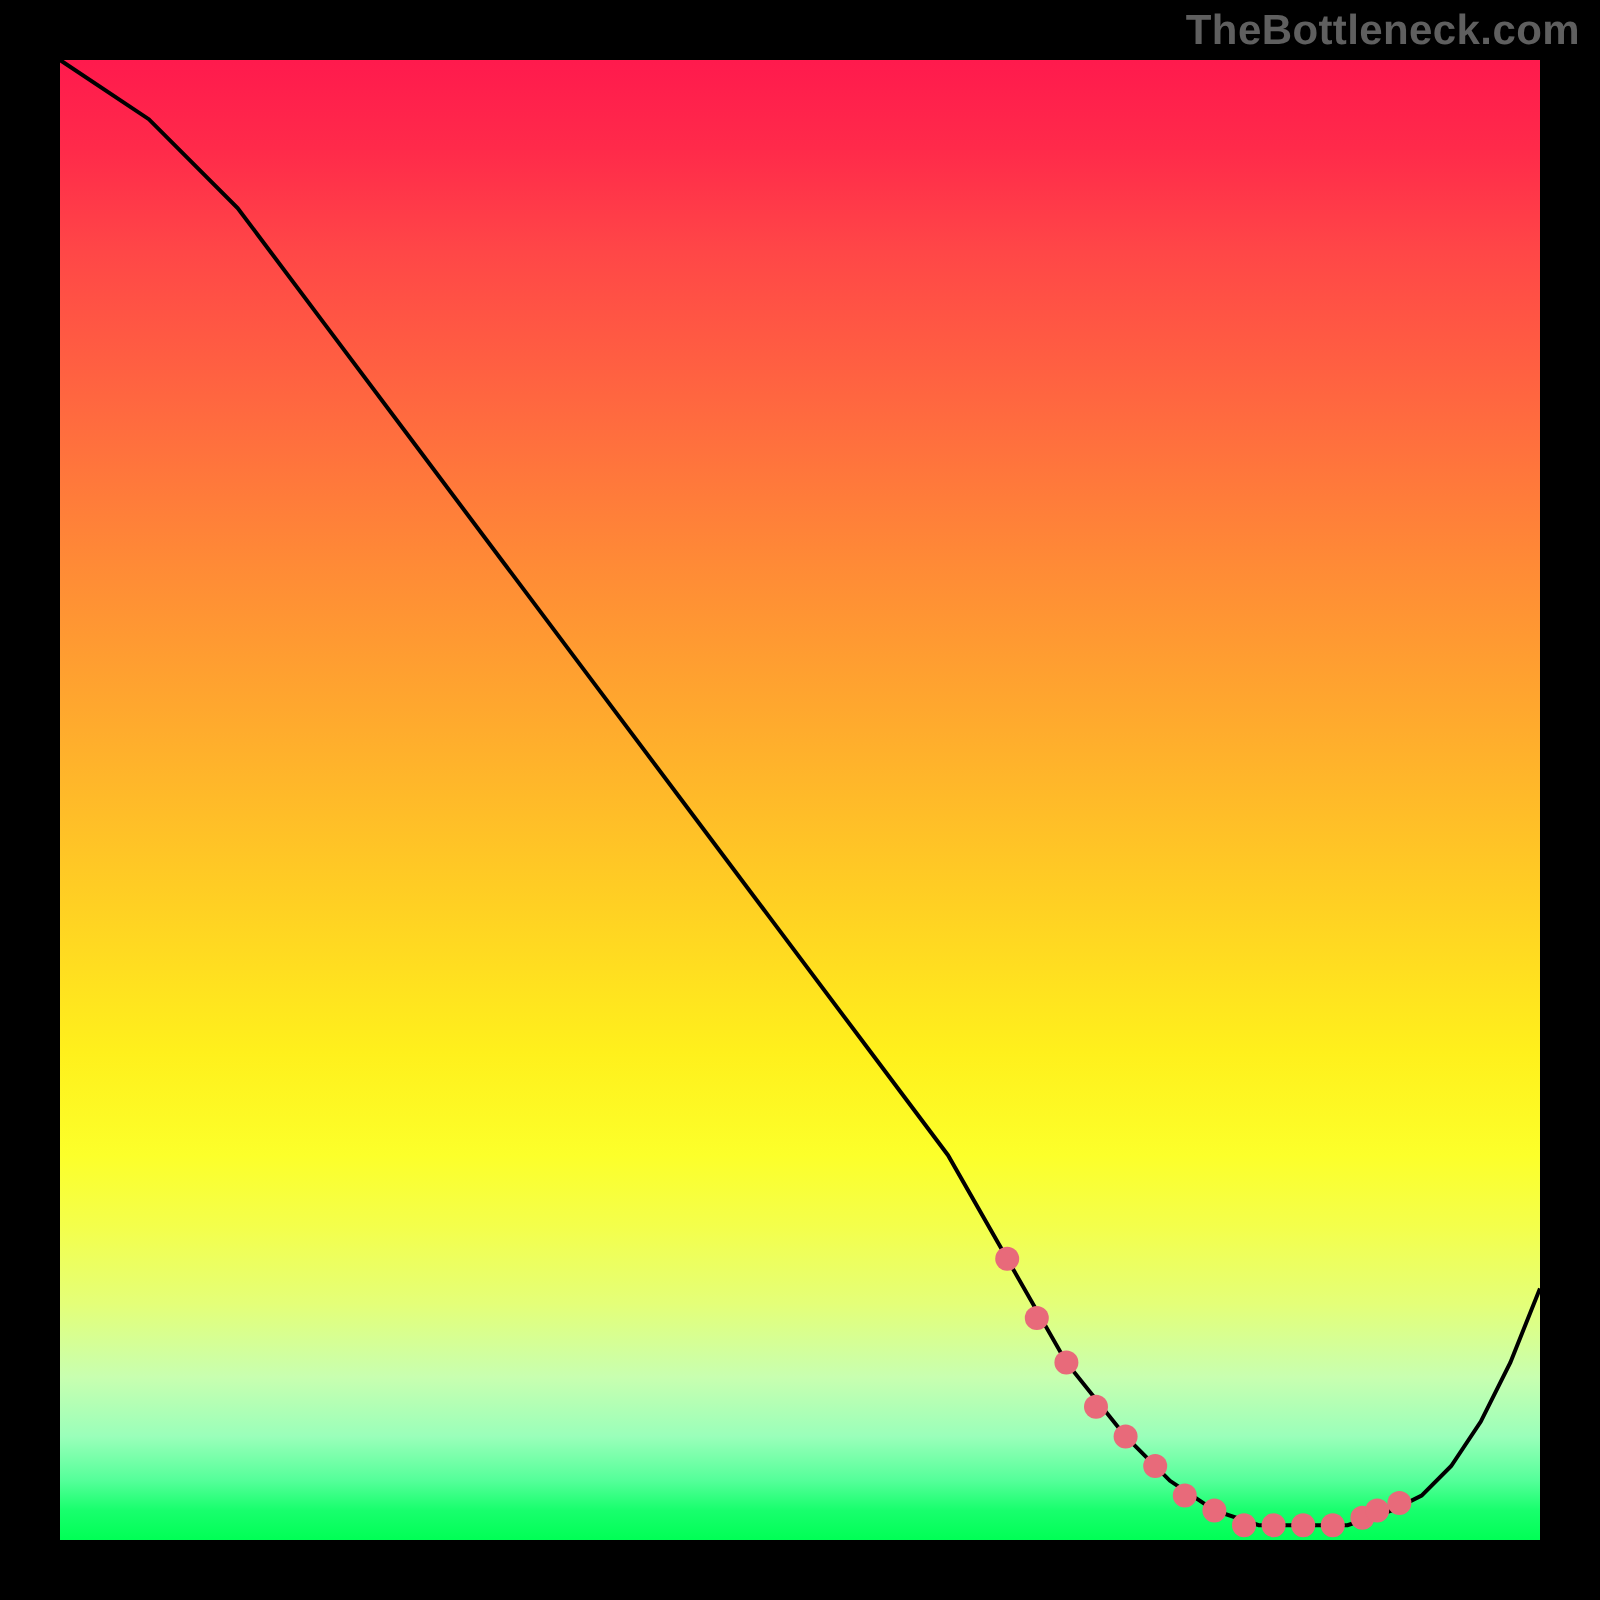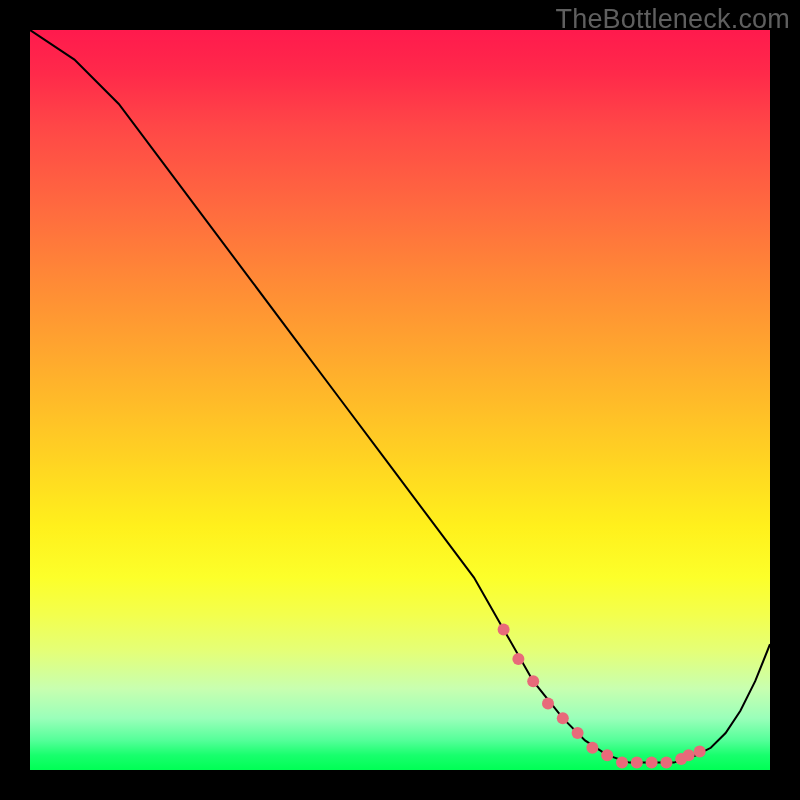--- a/index.html
+++ b/index.html
@@ -15,22 +15,22 @@
     position: relative;
     width: 800px;
     height: 800px;
     background: #000;
   }
   .watermark {
     position: absolute;
     top: 4px;
     right: 10px;
     color: #5f5f5f;
-    font-size: 27px;
-    font-weight: 400;
+    font-size: 21px;
+    font-weight: 700;
     letter-spacing: 0.2px;
     z-index: 10;
   }
   .plot-area {
     position: absolute;
     left: 30px;
     top: 30px;
     width: 740px;
     height: 740px;
     overflow: hidden;

